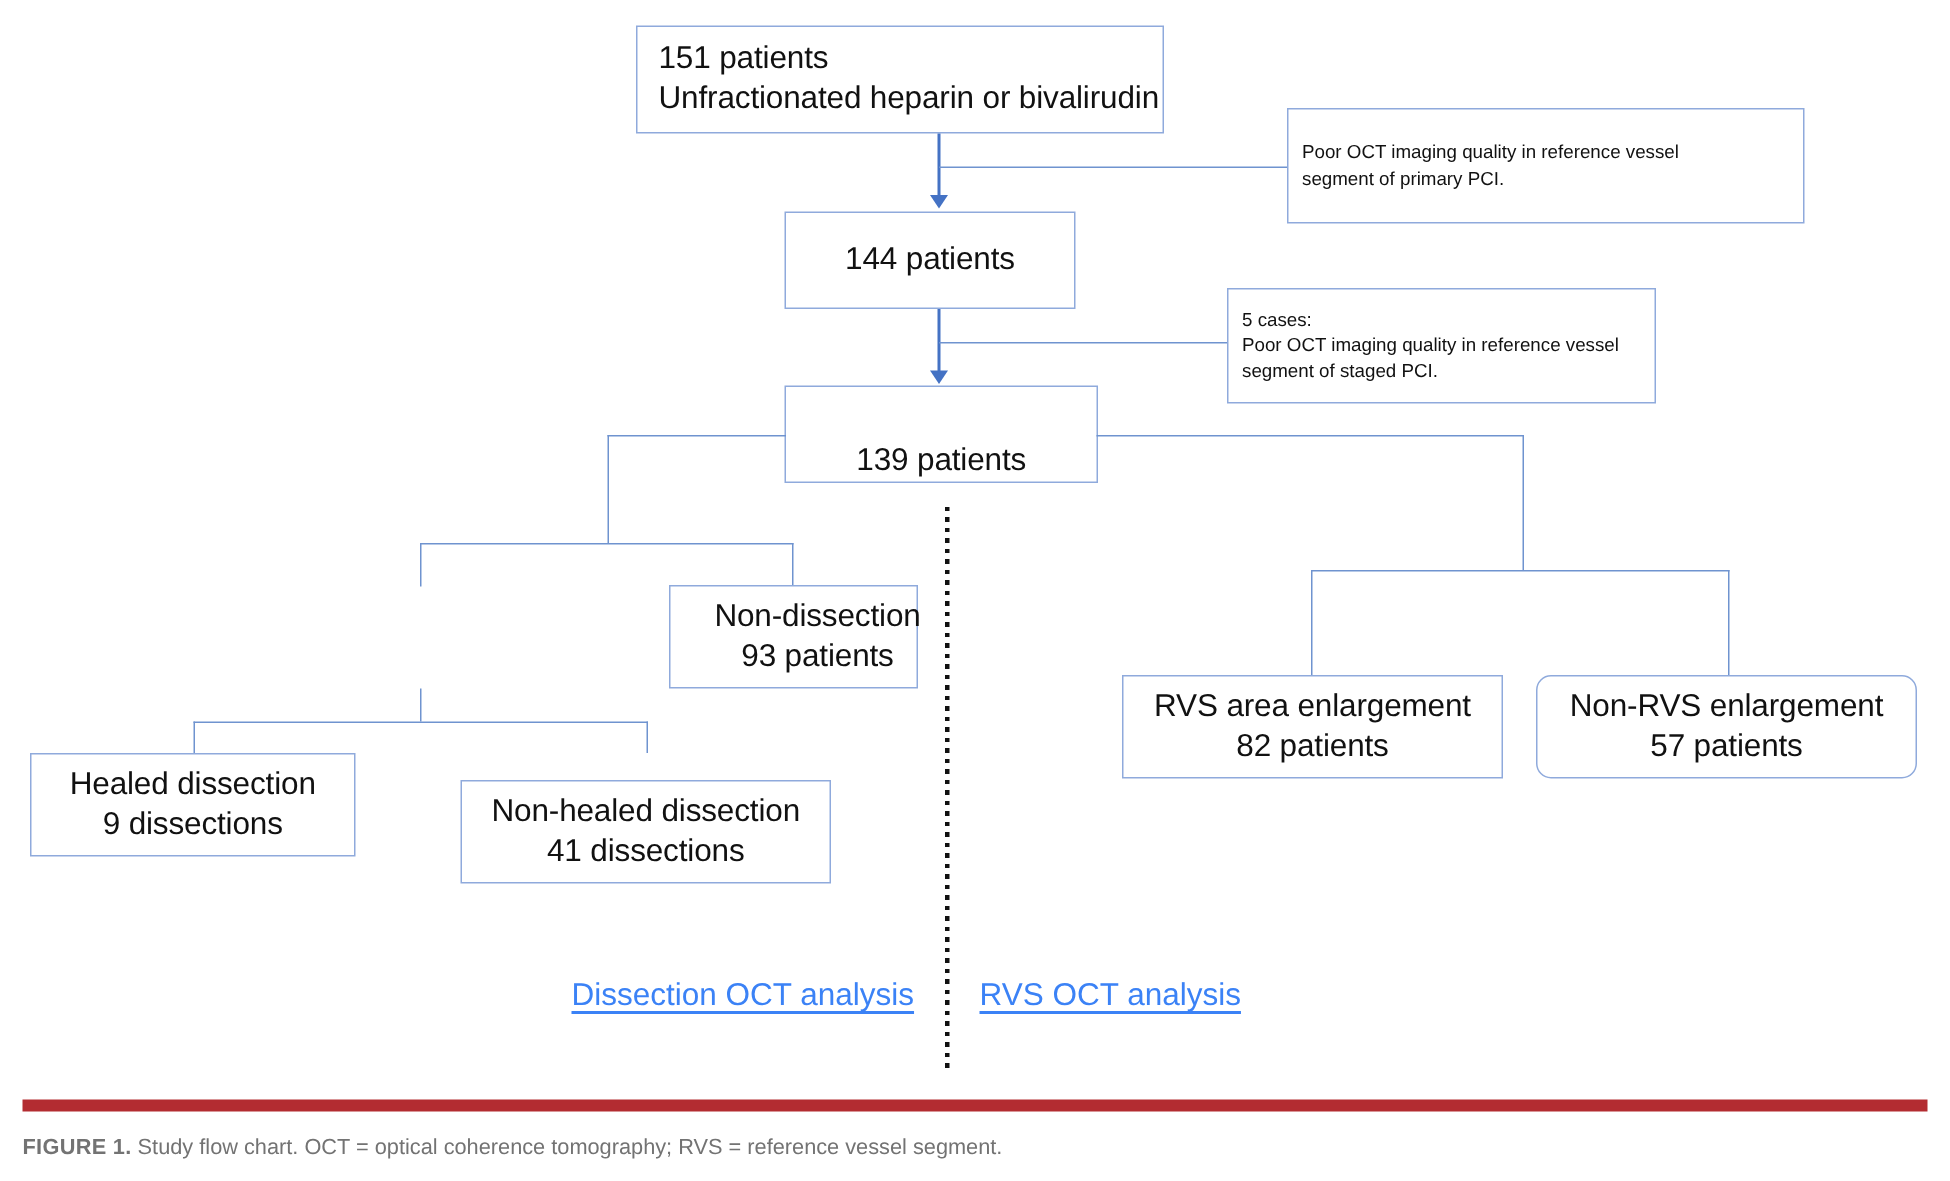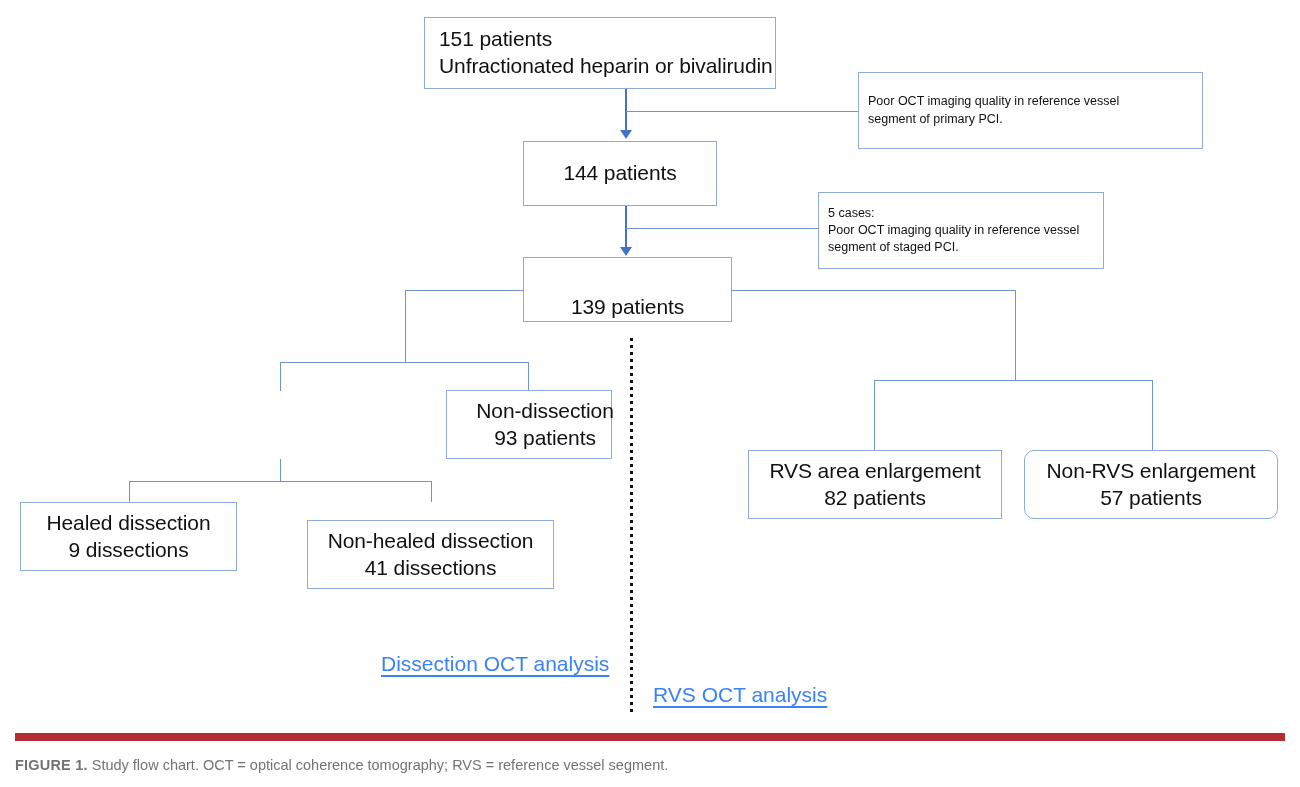--- a/index.html
+++ b/index.html
@@ -173,21 +173,21 @@
   </div>
 
   <div class="box center" style="left:1024px; top:450px; width:254px; height:69px;border-radius:10px;">
     <span class="line">Non-RVS enlargement</span>
     <span class="line">57 patients</span>
   </div>
 
   <div class="divider" style="left:630px; top:338px; height:375px;"></div>
 
   <div class="analysis-label" style="left:381px; top:652px;">Dissection OCT analysis</div>
-  <div class="analysis-label" style="left:653px; top:683px;">RVS OCT analysis</div>
+  <div class="analysis-label" style="left:653px; top:652px;">RVS OCT analysis</div>
 
   <div class="rule" style="left:15px; top:733px; width:1270px; height:8px;"></div>
 
   <div class="caption" style="left:15px; top:757px;">
     <span class="fignum">FIGURE 1.</span><span> Study flow chart. OCT = optical coherence tomography; RVS = reference vessel segment.</span>
   </div>
 
 </div>
 
 </body></html>

